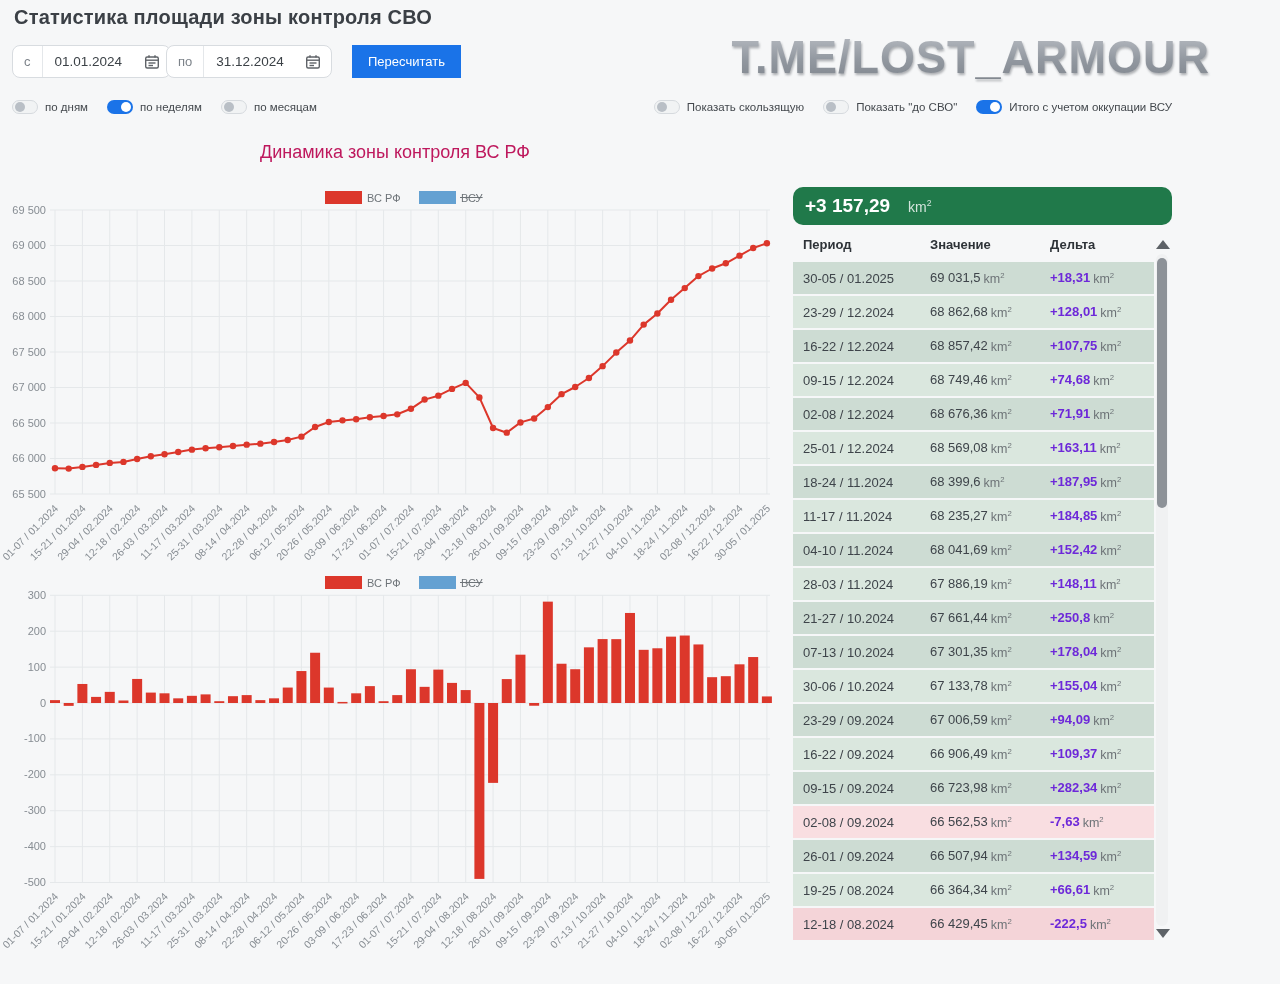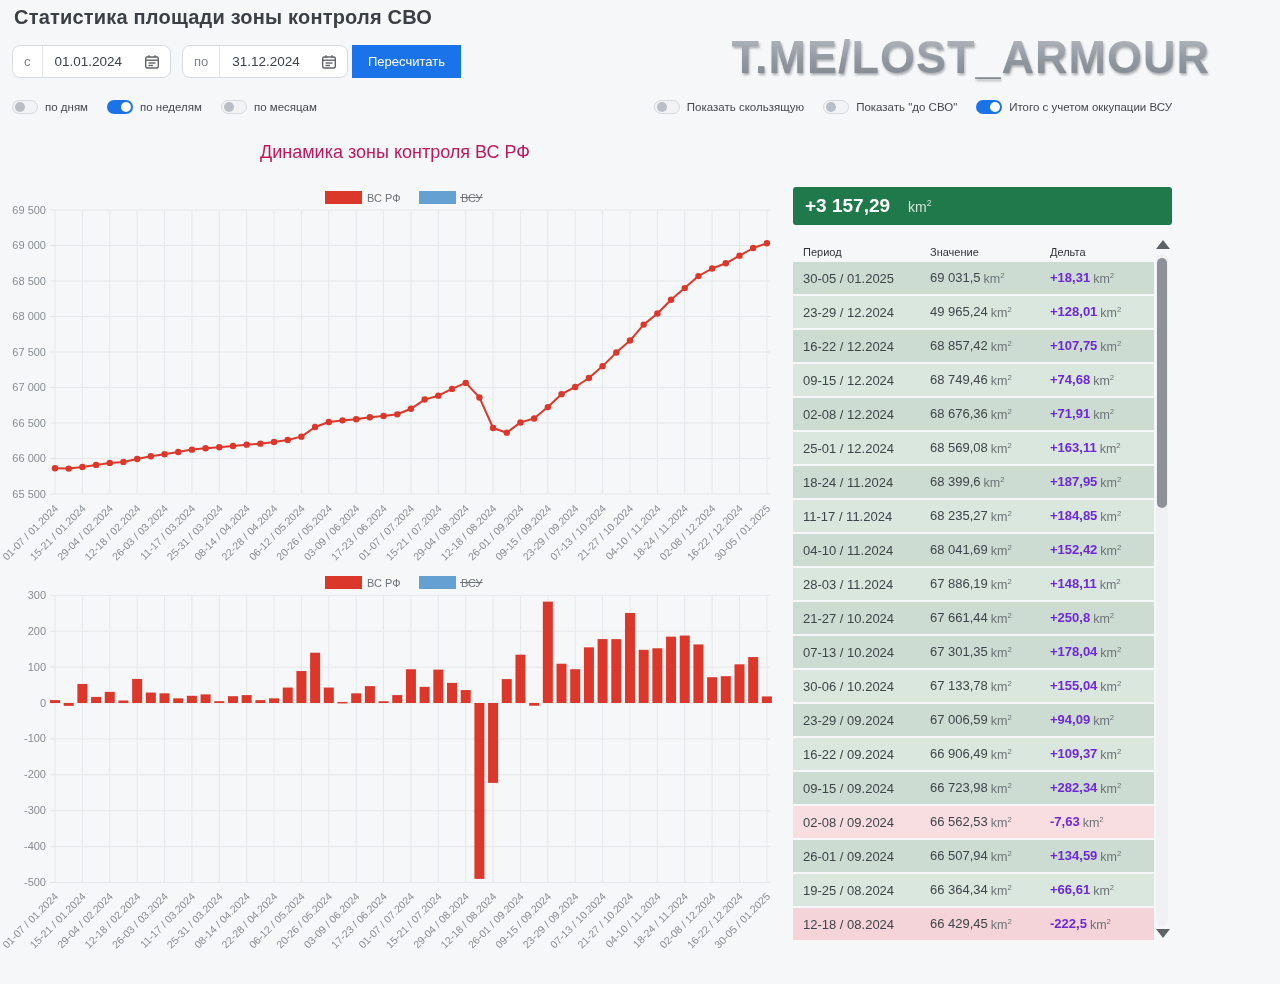--- a/index.html
+++ b/index.html
@@ -41,27 +41,27 @@
   .tgl-track.off{background:#f1f3f4;border:1px solid #d6dade}
   .tgl-track.on{background:#1a73e8}
   .tgl-knob{width:10px;height:10px;border-radius:50%;position:absolute;top:2px}
   .off .tgl-knob{left:2px;background:#b9bfc6;top:1px}
   .on  .tgl-knob{right:2px;background:#fff}
   .tgl-label{font-size:11.5px;color:#43484d;white-space:nowrap}
 
   .chart-title{left:0;top:142px;width:790px;text-align:center;font-size:18px;font-weight:500;color:#be185d}
 
   
-  .summary-box{left:793px;top:187px;width:379px;height:38px;background:#20794a;border-radius:3px;
+  .summary-box{left:793px;top:187px;width:379px;height:38px;background:#20794a;border-radius:10px;
     display:flex;align-items:center;padding-left:12px;box-sizing:border-box;color:#fff}
   .summary-box .num{font-size:19px;font-weight:700}
   .summary-box .unit{font-size:14px;color:rgba(255,255,255,.8);margin-left:18px}
   sup{font-size:.62em}
-  .thead{left:793px;top:236px;width:361px;height:32px;display:grid;grid-template-columns:127px 120px 1fr;
-    align-items:center;padding-left:10px;box-sizing:border-box;font-size:11px;font-weight:400;color:#2e3338}
+  .thead{left:793px;top:228px;width:361px;height:32px;display:grid;grid-template-columns:127px 120px 1fr;
+    align-items:center;padding-left:10px;box-sizing:border-box;font-size:13px;font-weight:700;color:#2e3338}
   .rows{left:793px;top:262px;width:361px;height:690px;overflow:hidden}
   .trow{height:32px;margin-bottom:2px;display:grid;grid-template-columns:127px 120px 1fr;align-items:center;
     padding-left:10px;box-sizing:border-box;font-size:13px;color:#3e444a}
   .trow .cell-unit{color:#6d7377;font-size:12.5px;margin-left:3px}
   .trow .delta-num{font-weight:700;color:#6d28d9}
   .bg-ga{background:#cddcd3}.bg-gb{background:#dae7de}
   .bg-pa{background:#f4d4d8}.bg-pb{background:#f9dee1}
 
   
   .sb-track{left:1156px;top:254px;width:12px;height:672px;background:#f0f1f2;border-radius:6px}
@@ -86,21 +86,21 @@
     <svg width="16" height="16" viewBox="0 0 16 16" fill="none" stroke="#5f6368" stroke-width="1.4">
       <rect x="1.7" y="3" width="12.6" height="11" rx="1.5"></rect>
       <line x1="1.7" y1="6.2" x2="14.3" y2="6.2"></line>
       <line x1="5" y1="1.2" x2="5" y2="3.6"></line>
         <line x1="11" y1="1.2" x2="11" y2="3.6"></line>
       <line x1="4.5" y1="9" x2="11.5" y2="9"></line>
         <line x1="4.5" y1="11.5" x2="9" y2="11.5"></line>
     </svg>
   </button>
 </div>
-<div class="abs date-group" style="left:182px">
+<div class="abs date-group" style="left:166px">
   <span class="date-prefix">по</span>
   <input class="date-input" value="31.12.2024" style="">
   <button class="cal-btn">
     <svg width="16" height="16" viewBox="0 0 16 16" fill="none" stroke="#5f6368" stroke-width="1.4">
       <rect x="1.7" y="3" width="12.6" height="11" rx="1.5"></rect>
       <line x1="1.7" y1="6.2" x2="14.3" y2="6.2"></line>
       <line x1="5" y1="1.2" x2="5" y2="3.6"></line>
         <line x1="11" y1="1.2" x2="11" y2="3.6"></line>
       <line x1="4.5" y1="9" x2="11.5" y2="9"></line>
         <line x1="4.5" y1="11.5" x2="9" y2="11.5"></line>
@@ -429,21 +429,21 @@
   <span>Дельта</span>
 </div>
 <div class="abs rows" id="table-rows">
     <div class="trow bg-ga">
       <span>30-05 / 01.2025</span>
       <span><span>69 031,5</span><span class="cell-unit">km<sup>2</sup></span></span>
       <span><span class="delta-num">+18,31</span><span class="cell-unit">km<sup>2</sup></span></span>
     </div>
     <div class="trow bg-gb">
       <span>23-29 / 12.2024</span>
-      <span><span>49 965,24</span><span class="cell-unit">km<sup>2</sup></span></span>
+      <span><span>68 862,68</span><span class="cell-unit">km<sup>2</sup></span></span>
       <span><span class="delta-num">+128,01</span><span class="cell-unit">km<sup>2</sup></span></span>
     </div>
     <div class="trow bg-ga">
       <span>16-22 / 12.2024</span>
       <span><span>68 857,42</span><span class="cell-unit">km<sup>2</sup></span></span>
       <span><span class="delta-num">+107,75</span><span class="cell-unit">km<sup>2</sup></span></span>
     </div>
     <div class="trow bg-gb">
       <span>09-15 / 12.2024</span>
       <span><span>68 749,46</span><span class="cell-unit">km<sup>2</sup></span></span>

